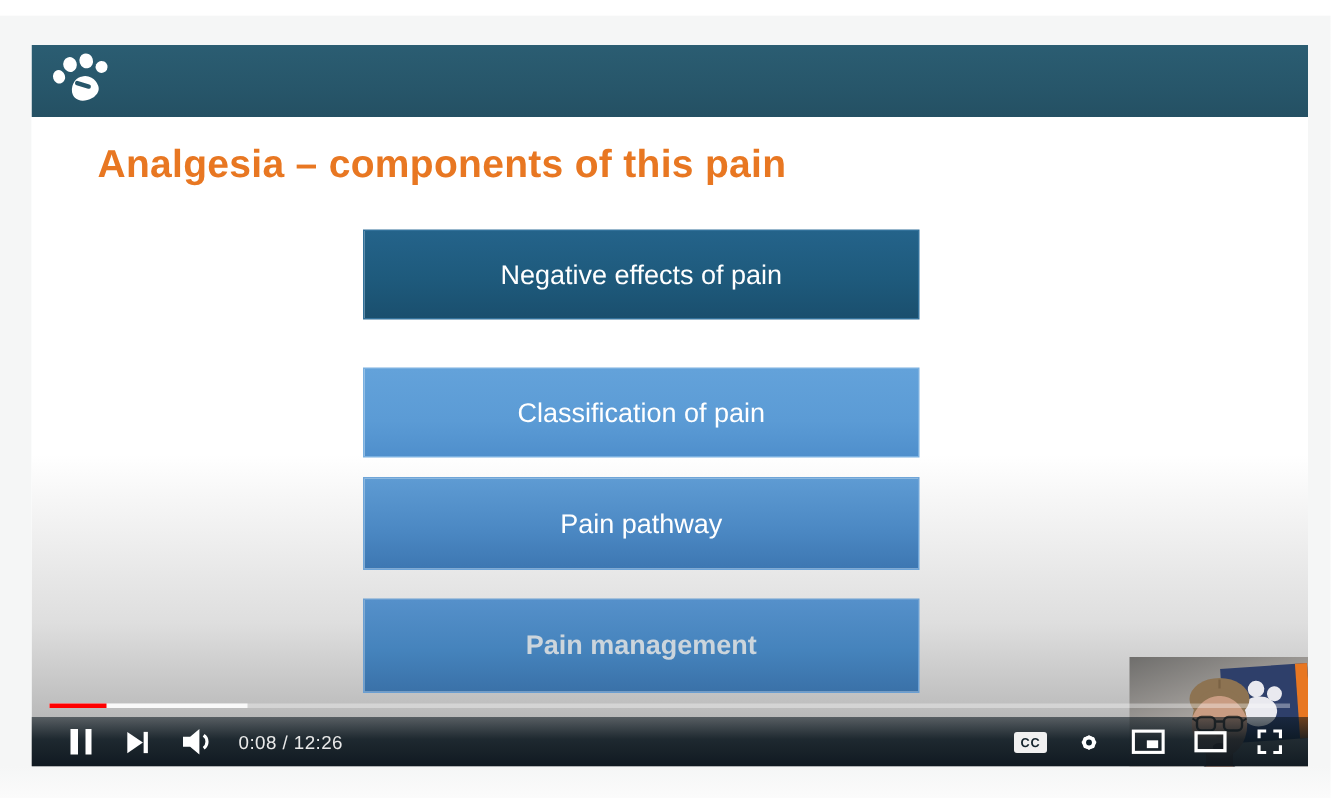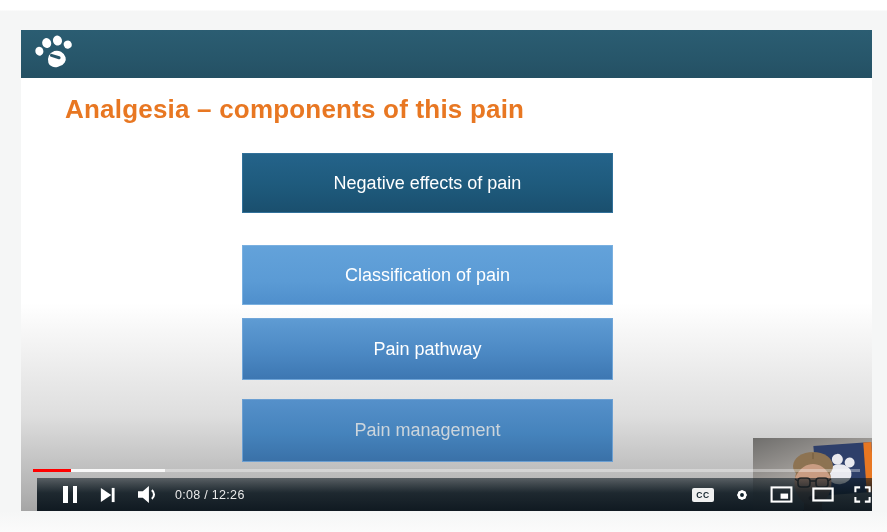--- a/index.html
+++ b/index.html
@@ -47,32 +47,32 @@
     position:absolute;left:0;width:371px;display:flex;align-items:center;justify-content:center;
     font-size:18px;color:#ffffff;box-sizing:border-box;
   }
   .box-0{top:75px;height:60px;background:linear-gradient(180deg,#24638a 0%,#1e5a7c 55%,#1a4f6e 100%);
     border:1px solid #32719a;}
   .box-1{top:155px;height:60px;background:linear-gradient(180deg,#63a2da 0%,#5b9bd5 60%,#4f8fcc 100%);
     border:1px solid #7ab0e0;margin-top:12px;}
   .box-2{top:240px;height:62px;background:linear-gradient(180deg,#5e9bd3 0%,#4c89c4 55%,#3d77b2 100%);
     border:1px solid #6fa5d8;}
   .box-3{top:321px;height:63px;background:linear-gradient(180deg,#5590ca 0%,#4583bc 55%,#3a71a8 100%);
-    border:1px solid #6b9fd2;color:#ccd5dc;}
+    border:1px solid #6b9fd2;color:#ccd5dc;font-weight:bold;}
   
   .webcam{position:absolute;left:732px;top:360px;width:120px;height:121px;overflow:hidden;
     background:linear-gradient(160deg,#6f6e6c 0%,#a8a4a0 35%,#cfcbc5 62%,#b3aea7 100%);}
   .webcam svg{display:block;}
   
   .progress{position:absolute;left:12px;top:439px;width:827px;height:3px;
     background:rgba(255,255,255,0.35);}
   .progress .buffered{position:absolute;left:0;top:0;height:3px;width:132px;background:rgba(255,255,255,0.85);}
   .progress .played{position:absolute;left:0;top:0;height:3px;width:38px;background:#ff0000;}
   .controls{
-    position:absolute;left:16px;top:448px;width:100%;height:33px;
+    position:absolute;left:0;top:448px;width:100%;height:33px;
     background:linear-gradient(180deg,rgba(8,20,28,0.55) 0%,rgba(10,22,30,0.88) 45%,rgba(8,18,26,0.95) 100%);
     display:flex;align-items:center;justify-content:space-between;
   }
   .ctrl-left{display:flex;align-items:center;margin-left:26px;}
   .ctrl-right{display:flex;align-items:center;margin-right:16px;gap:19px;padding-left:15px;}
   .ctrl-btn{display:flex;align-items:center;justify-content:center;cursor:pointer;}
   .pause-bars{display:flex;gap:5px;}
   .pause-bars i{display:block;width:4.5px;height:17px;background:#fff;}
   .time{margin-left:16px;font-size:12.5px;color:#e9e9e9;letter-spacing:.3px;}
   .cc-badge{width:22px;height:14px;background:#f0f0f0;border-radius:2px;

